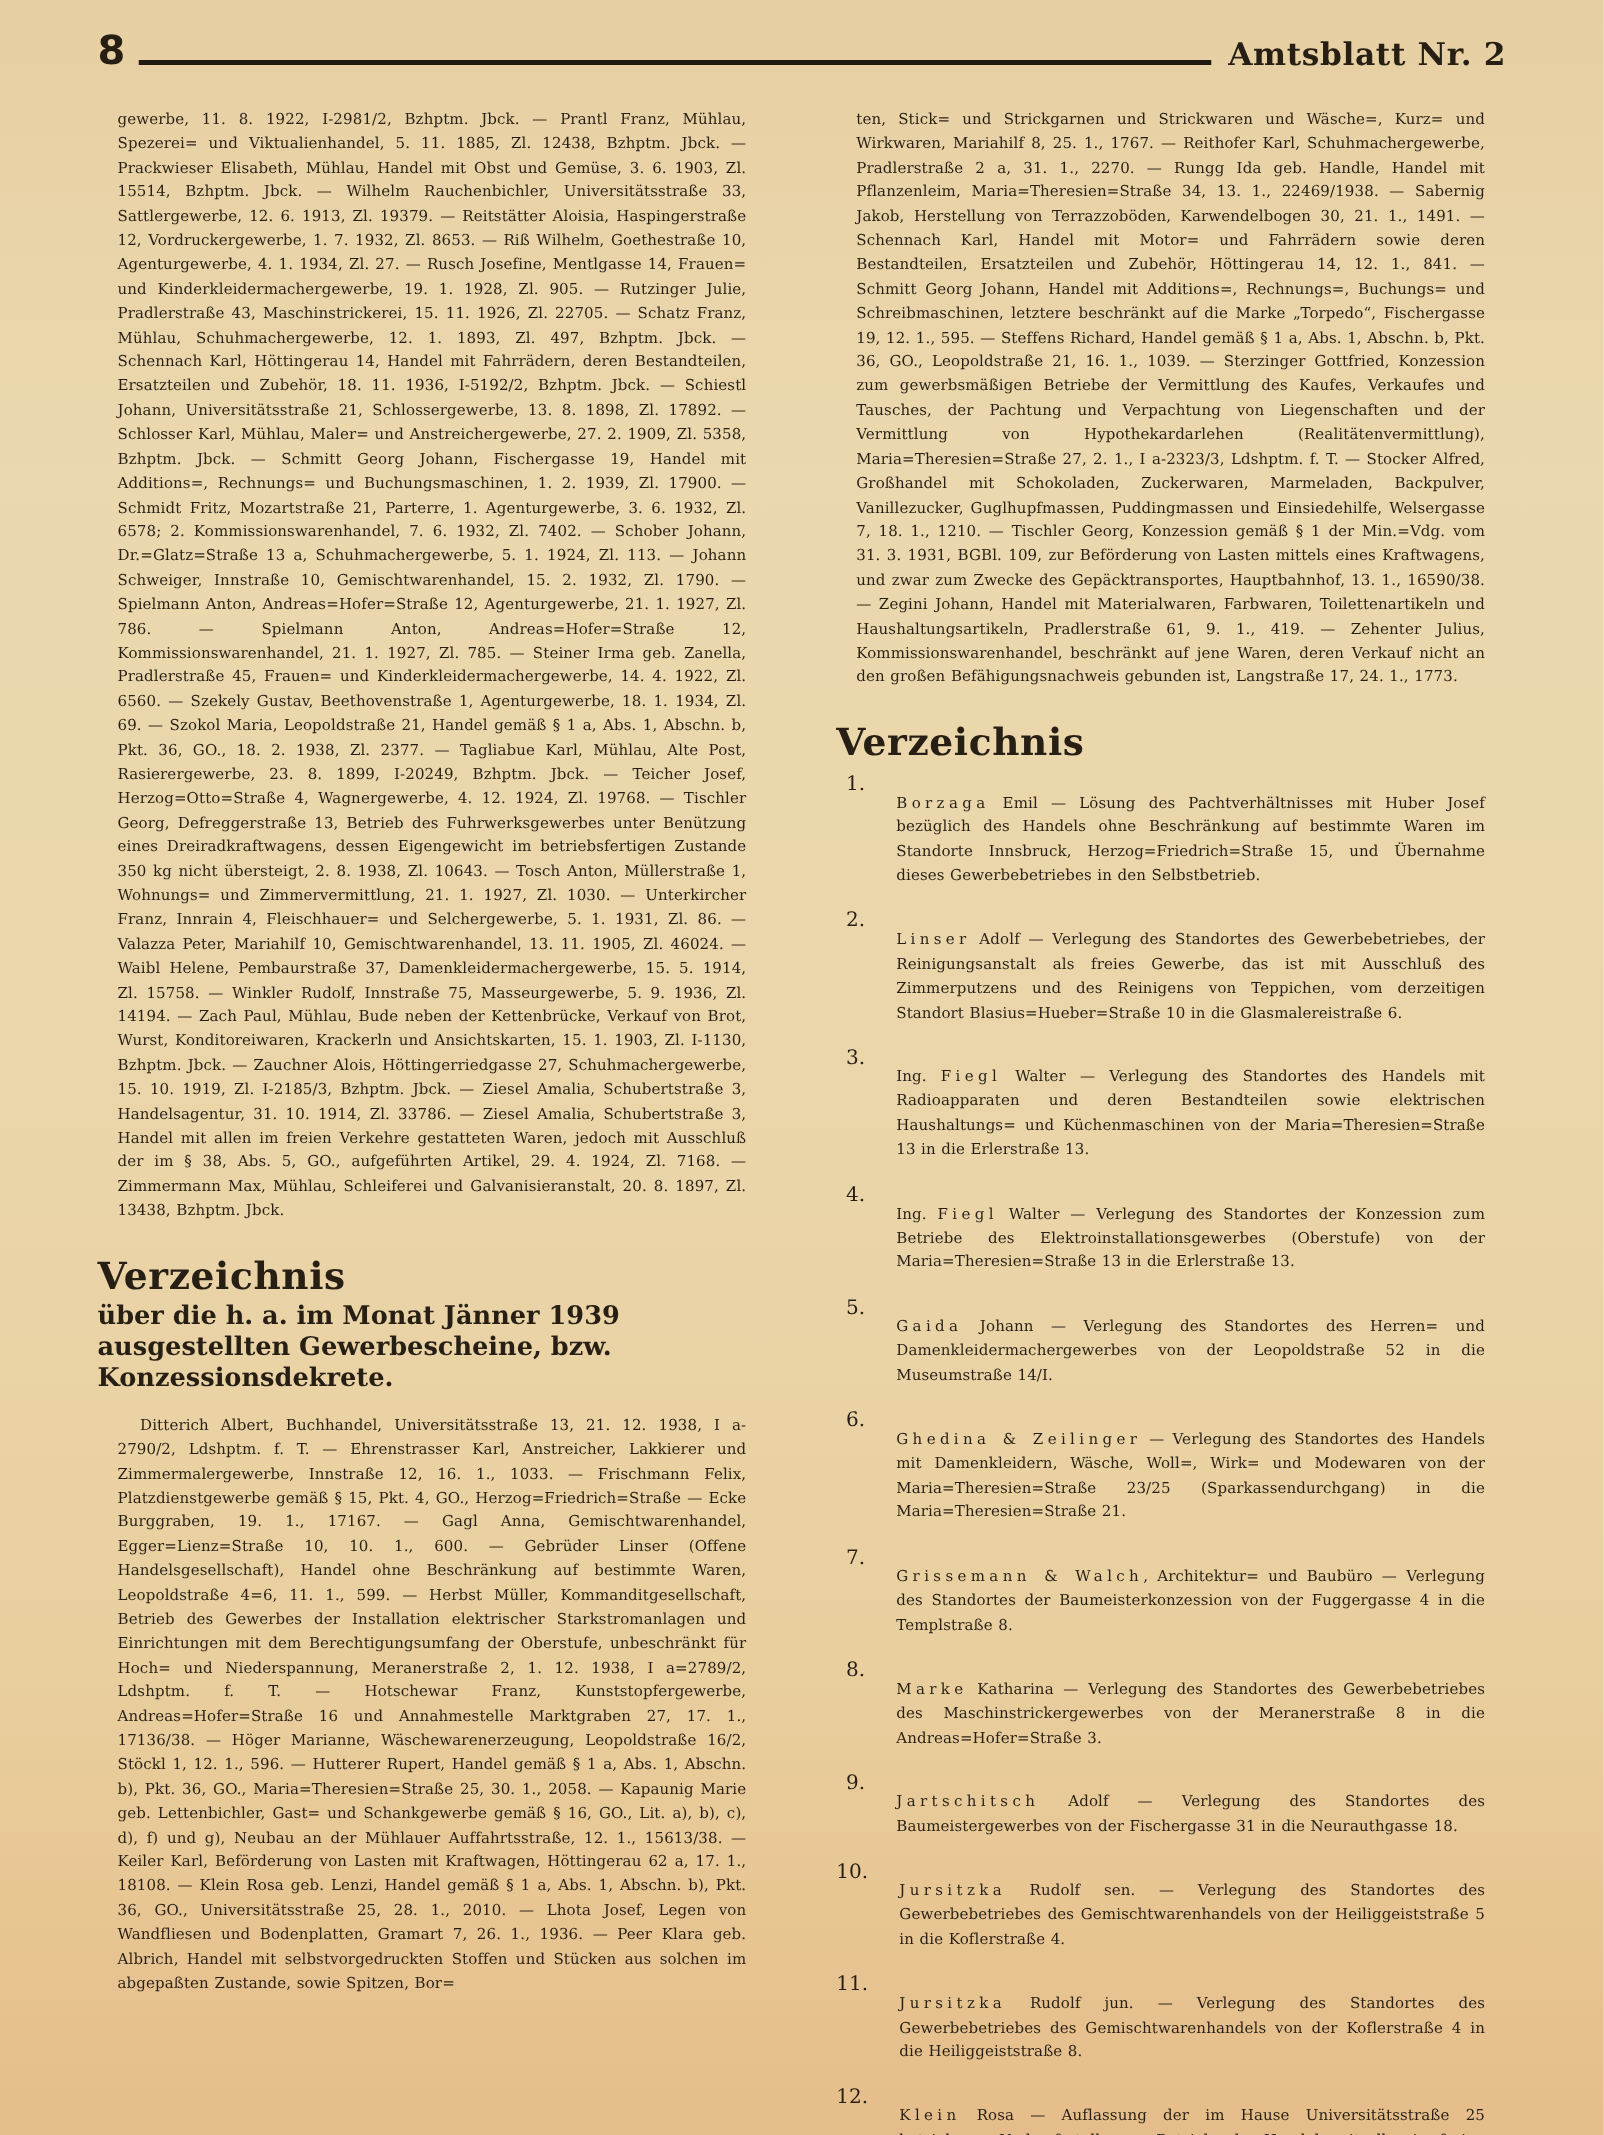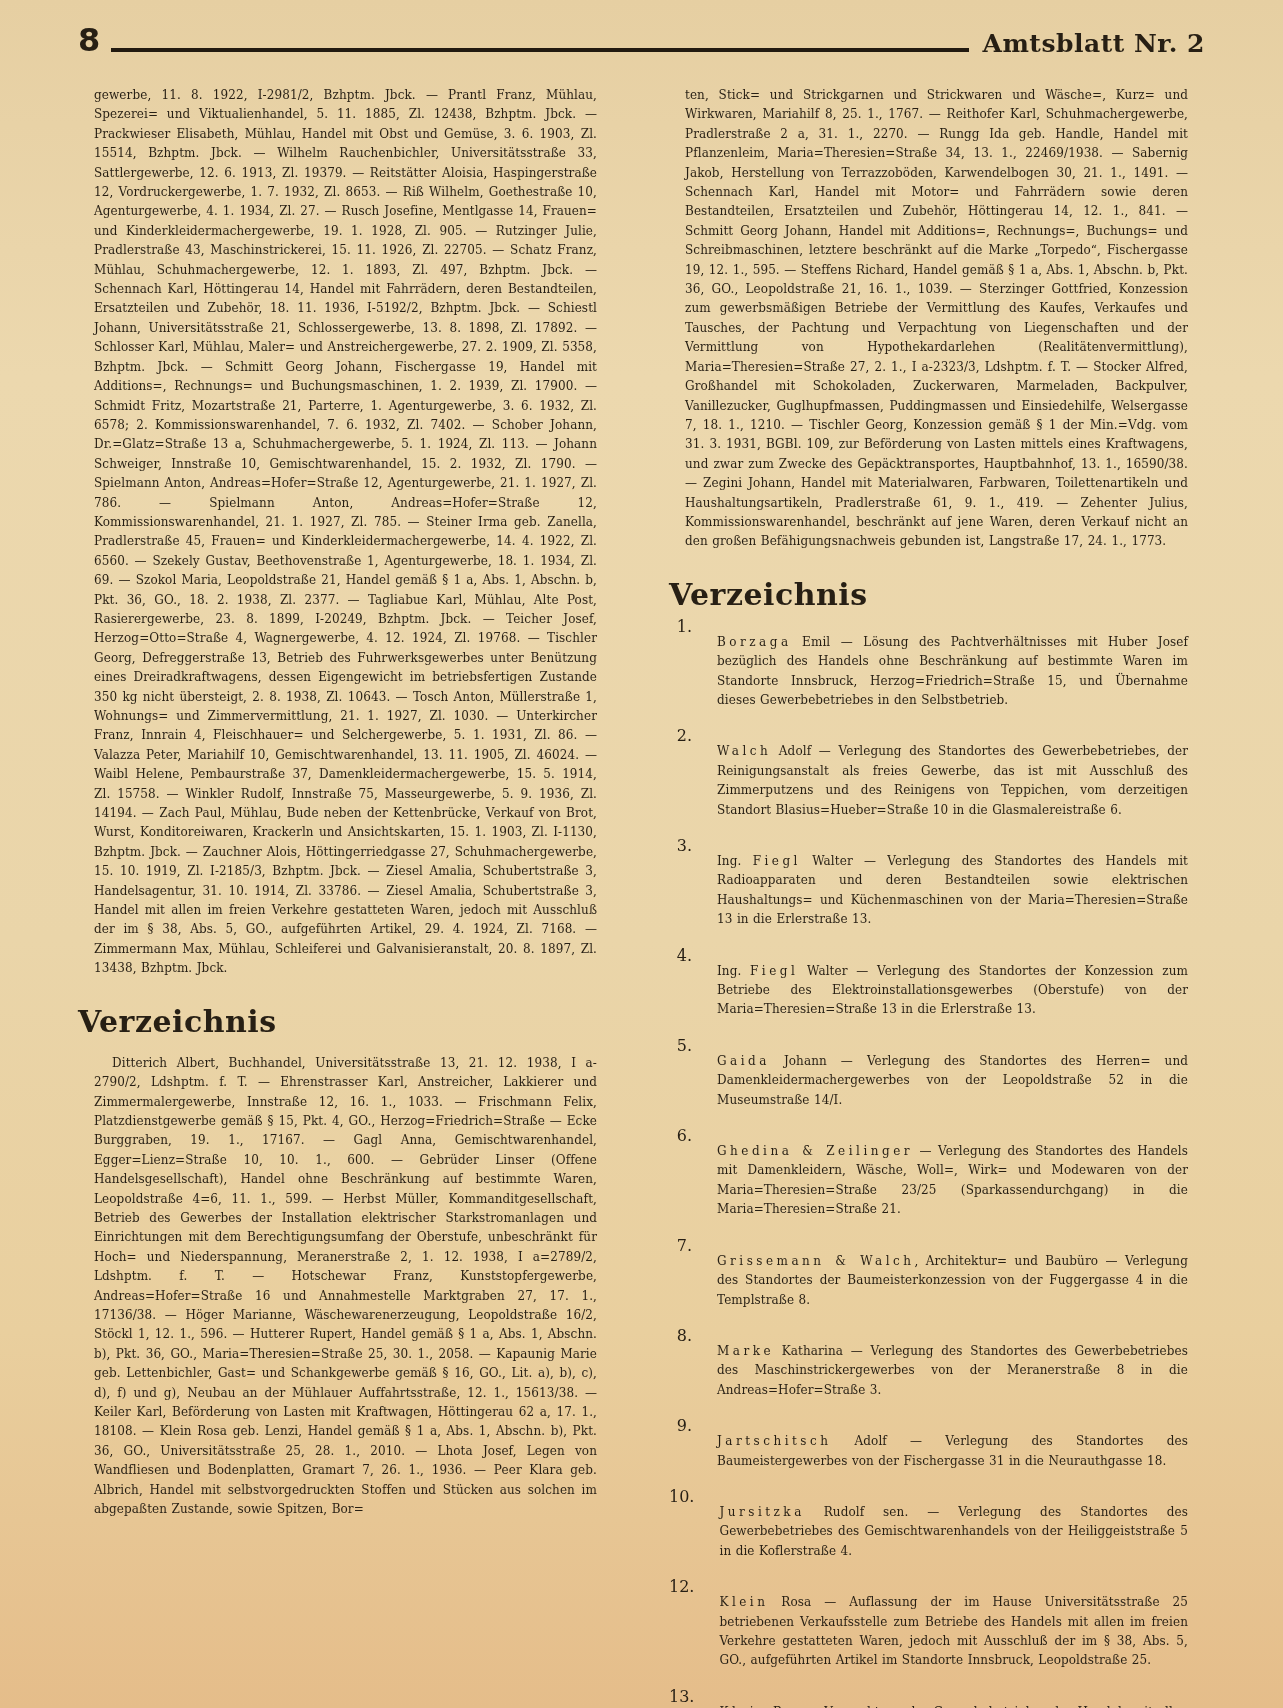--- a/index.html
+++ b/index.html
@@ -80,35 +80,36 @@
     <span class="page-number">8</span>
     <div class="header-rule"></div>
     <span class="header-title">Amtsblatt Nr. 2</span>
   </div>
 
   <div class="columns">
 
     <div class="col">
       <p>gewerbe, 11. 8. 1922, I-2981/2, Bzhptm. Jbck. — Prantl Franz, Mühlau, Spezerei= und Viktualienhandel, 5. 11. 1885, Zl. 12438, Bzhptm. Jbck. — Prackwieser Elisabeth, Mühlau, Handel mit Obst und Gemüse, 3. 6. 1903, Zl. 15514, Bzhptm. Jbck. — Wilhelm Rauchenbichler, Universitätsstraße 33, Sattlergewerbe, 12. 6. 1913, Zl. 19379. — Reitstätter Aloisia, Haspingerstraße 12, Vordruckergewerbe, 1. 7. 1932, Zl. 8653. — Riß Wilhelm, Goethestraße 10, Agenturgewerbe, 4. 1. 1934, Zl. 27. — Rusch Josefine, Mentlgasse 14, Frauen= und Kinderkleidermachergewerbe, 19. 1. 1928, Zl. 905. — Rutzinger Julie, Pradlerstraße 43, Maschinstrickerei, 15. 11. 1926, Zl. 22705. — Schatz Franz, Mühlau, Schuhmachergewerbe, 12. 1. 1893, Zl. 497, Bzhptm. Jbck. — Schennach Karl, Höttingerau 14, Handel mit Fahrrädern, deren Bestandteilen, Ersatzteilen und Zubehör, 18. 11. 1936, I-5192/2, Bzhptm. Jbck. — Schiestl Johann, Universitätsstraße 21, Schlossergewerbe, 13. 8. 1898, Zl. 17892. — Schlosser Karl, Mühlau, Maler= und Anstreichergewerbe, 27. 2. 1909, Zl. 5358, Bzhptm. Jbck. — Schmitt Georg Johann, Fischergasse 19, Handel mit Additions=, Rechnungs= und Buchungsmaschinen, 1. 2. 1939, Zl. 17900. — Schmidt Fritz, Mozartstraße 21, Parterre, 1. Agenturgewerbe, 3. 6. 1932, Zl. 6578; 2. Kommissionswarenhandel, 7. 6. 1932, Zl. 7402. — Schober Johann, Dr.=Glatz=Straße 13 a, Schuhmachergewerbe, 5. 1. 1924, Zl. 113. — Johann Schweiger, Innstraße 10, Gemischtwarenhandel, 15. 2. 1932, Zl. 1790. — Spielmann Anton, Andreas=Hofer=Straße 12, Agenturgewerbe, 21. 1. 1927, Zl. 786. — Spielmann Anton, Andreas=Hofer=Straße 12, Kommissionswarenhandel, 21. 1. 1927, Zl. 785. — Steiner Irma geb. Zanella, Pradlerstraße 45, Frauen= und Kinderkleidermachergewerbe, 14. 4. 1922, Zl. 6560. — Szekely Gustav, Beethovenstraße 1, Agenturgewerbe, 18. 1. 1934, Zl. 69. — Szokol Maria, Leopoldstraße 21, Handel gemäß § 1 a, Abs. 1, Abschn. b, Pkt. 36, GO., 18. 2. 1938, Zl. 2377. — Tagliabue Karl, Mühlau, Alte Post, Rasierergewerbe, 23. 8. 1899, I-20249, Bzhptm. Jbck. — Teicher Josef, Herzog=Otto=Straße 4, Wagnergewerbe, 4. 12. 1924, Zl. 19768. — Tischler Georg, Defreggerstraße 13, Betrieb des Fuhrwerksgewerbes unter Benützung eines Dreiradkraftwagens, dessen Eigengewicht im betriebsfertigen Zustande 350 kg nicht übersteigt, 2. 8. 1938, Zl. 10643. — Tosch Anton, Müllerstraße 1, Wohnungs= und Zimmervermittlung, 21. 1. 1927, Zl. 1030. — Unterkircher Franz, Innrain 4, Fleischhauer= und Selchergewerbe, 5. 1. 1931, Zl. 86. — Valazza Peter, Mariahilf 10, Gemischtwarenhandel, 13. 11. 1905, Zl. 46024. — Waibl Helene, Pembaurstraße 37, Damenkleidermachergewerbe, 15. 5. 1914, Zl. 15758. — Winkler Rudolf, Innstraße 75, Masseurgewerbe, 5. 9. 1936, Zl. 14194. — Zach Paul, Mühlau, Bude neben der Kettenbrücke, Verkauf von Brot, Wurst, Konditoreiwaren, Krackerln und Ansichtskarten, 15. 1. 1903, Zl. I-1130, Bzhptm. Jbck. — Zauchner Alois, Höttingerriedgasse 27, Schuhmachergewerbe, 15. 10. 1919, Zl. I-2185/3, Bzhptm. Jbck. — Ziesel Amalia, Schubertstraße 3, Handelsagentur, 31. 10. 1914, Zl. 33786. — Ziesel Amalia, Schubertstraße 3, Handel mit allen im freien Verkehre gestatteten Waren, jedoch mit Ausschluß der im § 38, Abs. 5, GO., aufgeführten Artikel, 29. 4. 1924, Zl. 7168. — Zimmermann Max, Mühlau, Schleiferei und Galvanisieranstalt, 20. 8. 1897, Zl. 13438, Bzhptm. Jbck.</p>
       <h2 class="verzeichnis">Verzeichnis</h2>
+      <h3 class="subhead">über die h. a. im Monat Jänner 1939 ausgestellten Gewerbescheine, bzw. Konzessionsdekrete.</h3>
       <p class="indent">Ditterich Albert, Buchhandel, Universitätsstraße 13, 21. 12. 1938, I a-2790/2, Ldshptm. f. T. — Ehrenstrasser Karl, Anstreicher, Lakkierer und Zimmermalergewerbe, Innstraße 12, 16. 1., 1033. — Frischmann Felix, Platzdienstgewerbe gemäß § 15, Pkt. 4, GO., Herzog=Friedrich=Straße — Ecke Burggraben, 19. 1., 17167. — Gagl Anna, Gemischtwarenhandel, Egger=Lienz=Straße 10, 10. 1., 600. — Gebrüder Linser (Offene Handelsgesellschaft), Handel ohne Beschränkung auf bestimmte Waren, Leopoldstraße 4=6, 11. 1., 599. — Herbst Müller, Kommanditgesellschaft, Betrieb des Gewerbes der Installation elektrischer Starkstromanlagen und Einrichtungen mit dem Berechtigungsumfang der Oberstufe, unbeschränkt für Hoch= und Niederspannung, Meranerstraße 2, 1. 12. 1938, I a=2789/2, Ldshptm. f. T. — Hotschewar Franz, Kunststopfergewerbe, Andreas=Hofer=Straße 16 und Annahmestelle Marktgraben 27, 17. 1., 17136/38. — Höger Marianne, Wäschewarenerzeugung, Leopoldstraße 16/2, Stöckl 1, 12. 1., 596. — Hutterer Rupert, Handel gemäß § 1 a, Abs. 1, Abschn. b), Pkt. 36, GO., Maria=Theresien=Straße 25, 30. 1., 2058. — Kapaunig Marie geb. Lettenbichler, Gast= und Schankgewerbe gemäß § 16, GO., Lit. a), b), c), d), f) und g), Neubau an der Mühlauer Auffahrtsstraße, 12. 1., 15613/38. — Keiler Karl, Beförderung von Lasten mit Kraftwagen, Höttingerau 62 a, 17. 1., 18108. — Klein Rosa geb. Lenzi, Handel gemäß § 1 a, Abs. 1, Abschn. b), Pkt. 36, GO., Universitätsstraße 25, 28. 1., 2010. — Lhota Josef, Legen von Wandfliesen und Bodenplatten, Gramart 7, 26. 1., 1936. — Peer Klara geb. Albrich, Handel mit selbstvorgedruckten Stoffen und Stücken aus solchen im abgepaßten Zustande, sowie Spitzen, Bor=</p>
     </div>
 
     <div class="col">
       <p>ten, Stick= und Strickgarnen und Strickwaren und Wäsche=, Kurz= und Wirkwaren, Mariahilf 8, 25. 1., 1767. — Reithofer Karl, Schuhmachergewerbe, Pradlerstraße 2 a, 31. 1., 2270. — Rungg Ida geb. Handle, Handel mit Pflanzenleim, Maria=Theresien=Straße 34, 13. 1., 22469/1938. — Sabernig Jakob, Herstellung von Terrazzoböden, Karwendelbogen 30, 21. 1., 1491. — Schennach Karl, Handel mit Motor= und Fahrrädern sowie deren Bestandteilen, Ersatzteilen und Zubehör, Höttingerau 14, 12. 1., 841. — Schmitt Georg Johann, Handel mit Additions=, Rechnungs=, Buchungs= und Schreibmaschinen, letztere beschränkt auf die Marke „Torpedo“, Fischergasse 19, 12. 1., 595. — Steffens Richard, Handel gemäß § 1 a, Abs. 1, Abschn. b, Pkt. 36, GO., Leopoldstraße 21, 16. 1., 1039. — Sterzinger Gottfried, Konzession zum gewerbsmäßigen Betriebe der Vermittlung des Kaufes, Verkaufes und Tausches, der Pachtung und Verpachtung von Liegenschaften und der Vermittlung von Hypothekardarlehen (Realitätenvermittlung), Maria=Theresien=Straße 27, 2. 1., I a-2323/3, Ldshptm. f. T. — Stocker Alfred, Großhandel mit Schokoladen, Zuckerwaren, Marmeladen, Backpulver, Vanillezucker, Guglhupfmassen, Puddingmassen und Einsiedehilfe, Welsergasse 7, 18. 1., 1210. — Tischler Georg, Konzession gemäß § 1 der Min.=Vdg. vom 31. 3. 1931, BGBl. 109, zur Beförderung von Lasten mittels eines Kraftwagens, und zwar zum Zwecke des Gepäcktransportes, Hauptbahnhof, 13. 1., 16590/38. — Zegini Johann, Handel mit Materialwaren, Farbwaren, Toilettenartikeln und Haushaltungsartikeln, Pradlerstraße 61, 9. 1., 419. — Zehenter Julius, Kommissionswarenhandel, beschränkt auf jene Waren, deren Verkauf nicht an den großen Befähigungsnachweis gebunden ist, Langstraße 17, 24. 1., 1773.</p>
       <h2 class="verzeichnis">Verzeichnis</h2>
 
       <ol class="changes">
         <li>
           <span class="num">1.</span>
           <p class="li-text"><span></span><span class="spaced">Borzaga</span><span> Emil — Lösung des Pachtverhältnisses mit Huber Josef bezüglich des Handels ohne Beschränkung auf bestimmte Waren im Standorte Innsbruck, Herzog=Friedrich=Straße 15, und Übernahme dieses Gewerbebetriebes in den Selbstbetrieb.</span></p>
         </li>
         <li>
           <span class="num">2.</span>
-          <p class="li-text"><span></span><span class="spaced">Walch</span><span> Adolf — Verlegung des Standortes des Gewerbebetriebes, der Reinigungsanstalt als freies Gewerbe, das ist mit Ausschluß des Zimmerputzens und des Reinigens von Teppichen, vom derzeitigen Standort Blasius=Hueber=Straße 10 in die Glasmalereistraße 6.</span></p>
+          <p class="li-text"><span></span><span class="spaced">Linser</span><span> Adolf — Verlegung des Standortes des Gewerbebetriebes, der Reinigungsanstalt als freies Gewerbe, das ist mit Ausschluß des Zimmerputzens und des Reinigens von Teppichen, vom derzeitigen Standort Blasius=Hueber=Straße 10 in die Glasmalereistraße 6.</span></p>
         </li>
         <li>
           <span class="num">3.</span>
           <p class="li-text"><span>Ing. </span><span class="spaced">Fiegl</span><span> Walter — Verlegung des Standortes des Handels mit Radioapparaten und deren Bestandteilen sowie elektrischen Haushaltungs= und Küchenmaschinen von der Maria=Theresien=Straße 13 in die Erlerstraße 13.</span></p>
         </li>
         <li>
           <span class="num">4.</span>
           <p class="li-text"><span>Ing. </span><span class="spaced">Fiegl</span><span> Walter — Verlegung des Standortes der Konzession zum Betriebe des Elektroinstallationsgewerbes (Oberstufe) von der Maria=Theresien=Straße 13 in die Erlerstraße 13.</span></p>
         </li>
         <li>
@@ -129,20 +130,24 @@
         </li>
         <li>
           <span class="num">9.</span>
           <p class="li-text"><span></span><span class="spaced">Jartschitsch</span><span> Adolf — Verlegung des Standortes des Baumeistergewerbes von der Fischergasse 31 in die Neurauthgasse 18.</span></p>
         </li>
         <li>
           <span class="num">10.</span>
           <p class="li-text"><span></span><span class="spaced">Jursitzka</span><span> Rudolf sen. — Verlegung des Standortes des Gewerbebetriebes des Gemischtwarenhandels von der Heiliggeiststraße 5 in die Koflerstraße 4.</span></p>
         </li>
         <li>
+          <span class="num">11.</span>
+          <p class="li-text"><span></span><span class="spaced">Jursitzka</span><span> Rudolf jun. — Verlegung des Standortes des Gewerbebetriebes des Gemischtwarenhandels von der Koflerstraße 4 in die Heiliggeiststraße 8.</span></p>
+        </li>
+        <li>
           <span class="num">12.</span>
           <p class="li-text"><span></span><span class="spaced">Klein</span><span> Rosa — Auflassung der im Hause Universitätsstraße 25 betriebenen Verkaufsstelle zum Betriebe des Handels mit allen im freien Verkehre gestatteten Waren, jedoch mit Ausschluß der im § 38, Abs. 5, GO., aufgeführten Artikel im Standorte Innsbruck, Leopoldstraße 25.</span></p>
         </li>
         <li>
           <span class="num">13.</span>
           <p class="li-text"><span></span><span class="spaced">Klein</span><span> Rosa — Verpachtung des Gewerbebetriebes des Handels mit allen im freien Verkehre gestatteten Waren, jedoch mit Ausschluß der im § 38, Abs. 5, GO., aufgeführten Artikel im Standorte Innsbruck, Leopoldstraße 25, an Frau Karolina Budin geb. Pricie.</span></p>
         </li>
 
       </ol>
     </div>

